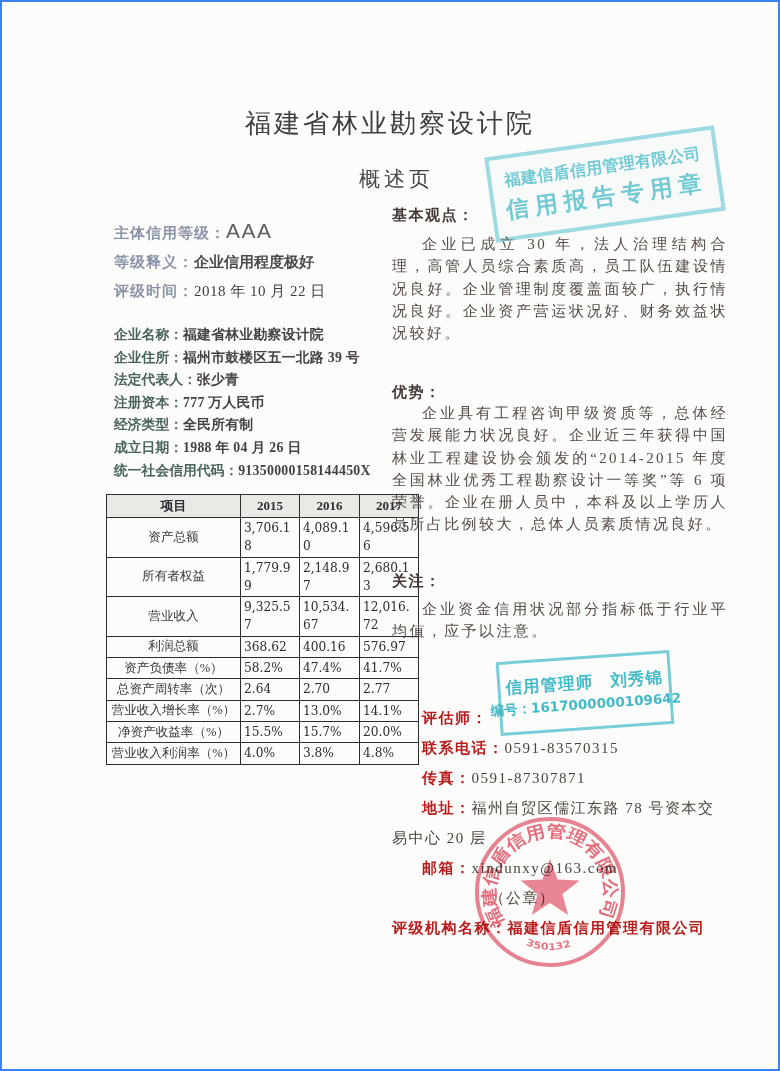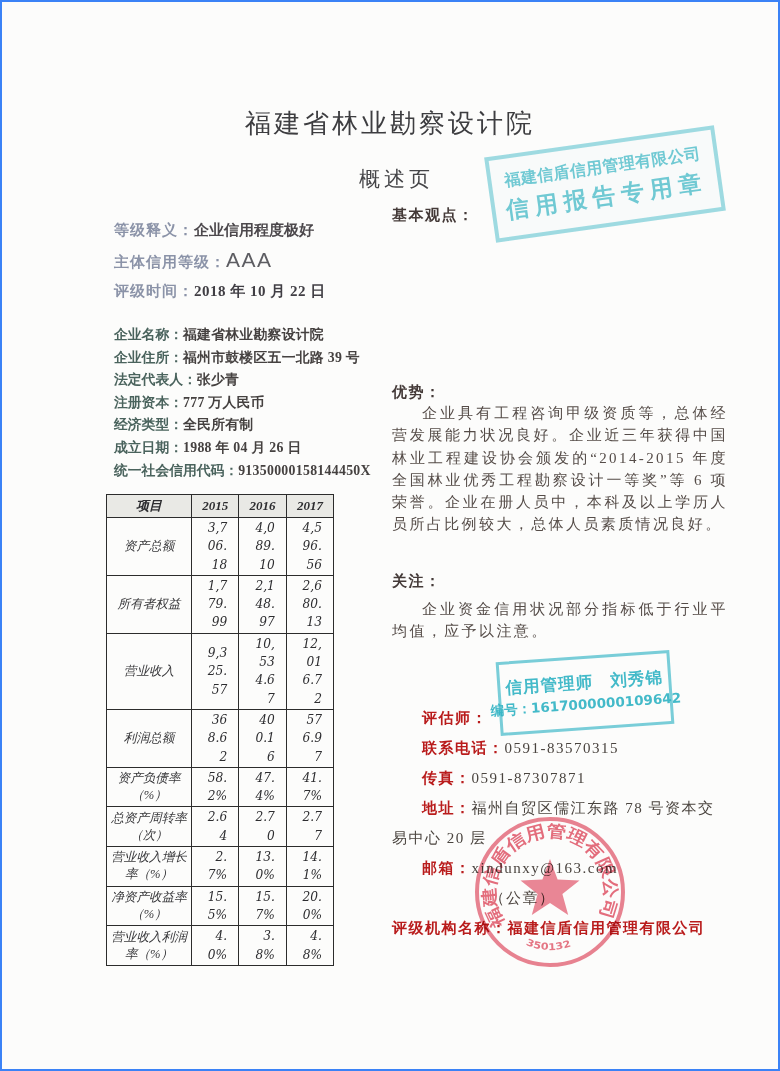--- a/index.html
+++ b/index.html
@@ -40,38 +40,38 @@
   }
   .manager-seal .ms-l1 { font-size:16.5px; font-weight:bold; letter-spacing:1px; white-space:nowrap; }
   .manager-seal .ms-l2 { font-size:13.5px; font-weight:bold; margin-top:2px; white-space:nowrap;
     font-family:"DejaVu Sans", sans-serif; }
 
   
   .rating { position:absolute; left:112px; top:214px; font-size:15px; line-height:29px; white-space:nowrap; }
   .r-label { color:#8b93a8; font-weight:bold; letter-spacing:1px; }
   .aaa { font-size:21px; color:#5d5d62; font-family:"Liberation Sans", sans-serif; letter-spacing:1.5px; }
   .r-value { color:#4c484c; font-weight:bold; }
-  .r-date  { color:#403e44; font-weight:bold; letter-spacing:.5px; }
+  .r-date  { color:#403e44; font-weight:normal; letter-spacing:.5px; }
 
   
   .company { position:absolute; left:112px; top:322px; font-size:13.8px; line-height:22.6px; white-space:nowrap; }
   .c-label { color:#4a635d; font-weight:bold; }
   .c-value { color:#454140; font-weight:bold; letter-spacing:.3px; }
 
   
   .fin-head { position:absolute; left:104px; top:470px; width:270px;
     display:flex; justify-content:space-between; align-items:flex-end; }
   .fin-title { font-size:15px; font-weight:bold; color:#3b3b3f; letter-spacing:1.5px; }
   .fin-unit  { font-size:11.5px; color:#3b3b3f; }
-  table.fin { position:absolute; left:104px; top:492px; width:228px;
-    border-collapse:collapse; color:#2d2d30;font-style:italic; }
+  table.fin { position:absolute; left:104px; top:492px; width:313px;
+    border-collapse:collapse; color:#2d2d30; }
   table.fin th, table.fin td { border:1px solid #2c2c2c; }
   table.fin th { height:23px; background:#e9e9e5; font-size:13px; font-weight:bold; }
   td.item { font-size:12.6px; padding:1px 4px; text-align:center; color:#37373a; }
-  td.num  { font-size:12.2px; text-align:right; padding:1px 11px; word-break:break-all;
+  td.num  { font-size:12.2px; padding:1px 3px; word-break:break-all;
             line-height:1.5; font-family:"DejaVu Serif", serif; }
   tr.tall td { height:39px; }
   tr.short td { height:20px; }
 
   
   .sec-h { position:absolute; left:390px; font-size:15px; font-weight:bold;
     color:#443a38; letter-spacing:1.5px; }
   .sec-b { position:absolute; left:390px; width:336px; font-size:15px;
     line-height:22.3px; color:#554c48; text-align:justify; text-indent:2em;
     letter-spacing:2.4px; }
@@ -95,24 +95,24 @@
   <div class="doc-title">福建省林业勘察设计院</div>
   <div class="doc-subtitle">概述页</div>
 
   <div class="report-seal">
     <div class="rs-l1">福建信盾信用管理有限公司</div>
     <div class="rs-l2">信用报告专用章</div>
   </div>
 
   <div class="rating">
     <div>
-      <span class="r-label">等级释义：</span><span class="r-value">企业信用程度极好</span>
+      <span class="r-label">主体信用等级：</span><span class="aaa">AAA</span>
     </div>
     <div>
-      <span class="r-label">主体信用等级：</span><span class="aaa">AAA</span>
+      <span class="r-label">等级释义：</span><span class="r-value">企业信用程度极好</span>
     </div>
     <div>
       <span class="r-label">评级时间：</span><span class="r-date">2018 年 10 月 22 日</span>
     </div>
   </div>
 
   <div class="company">
     <div><span class="c-label">企业名称：</span><span class="c-value">福建省林业勘察设计院</span></div>
     <div><span class="c-label">企业住所：</span><span class="c-value">福州市鼓楼区五一北路 39 号</span></div>
     <div><span class="c-label">法定代表人：</span><span class="c-value">张少青</span></div>
@@ -189,20 +189,21 @@
       <tr class="short">
         <td class="item">营业收入利润率（%）</td>
         <td class="num">4.0%</td>
         <td class="num">3.8%</td>
         <td class="num">4.8%</td>
       </tr>
     </tbody>
   </table>
 
   <div class="sec-h" style="top:204px">基本观点：</div>
+  <div class="sec-b" style="top:231px">企业已成立 30 年，法人治理结构合理，高管人员综合素质高，员工队伍建设情况良好。企业管理制度覆盖面较广，执行情况良好。企业资产营运状况好、财务效益状况较好。</div>
 
   <div class="sec-h" style="top:381px">优势：</div>
   <div class="sec-b" style="top:400px">企业具有工程咨询甲级资质等，总体经营发展能力状况良好。企业近三年获得中国林业工程建设协会颁发的“2014-2015 年度全国林业优秀工程勘察设计一等奖”等 6 项荣誉。企业在册人员中，本科及以上学历人员所占比例较大，总体人员素质情况良好。</div>
 
   <div class="sec-h" style="top:570px">关注：</div>
   <div class="sec-b" style="top:596px">企业资金信用状况部分指标低于行业平均值，应予以注意。</div>
 
   <div class="manager-seal">
     <div class="ms-l1">信用管理师　刘秀锦</div>
     <div class="ms-l2">编号：1617000000109642</div>

